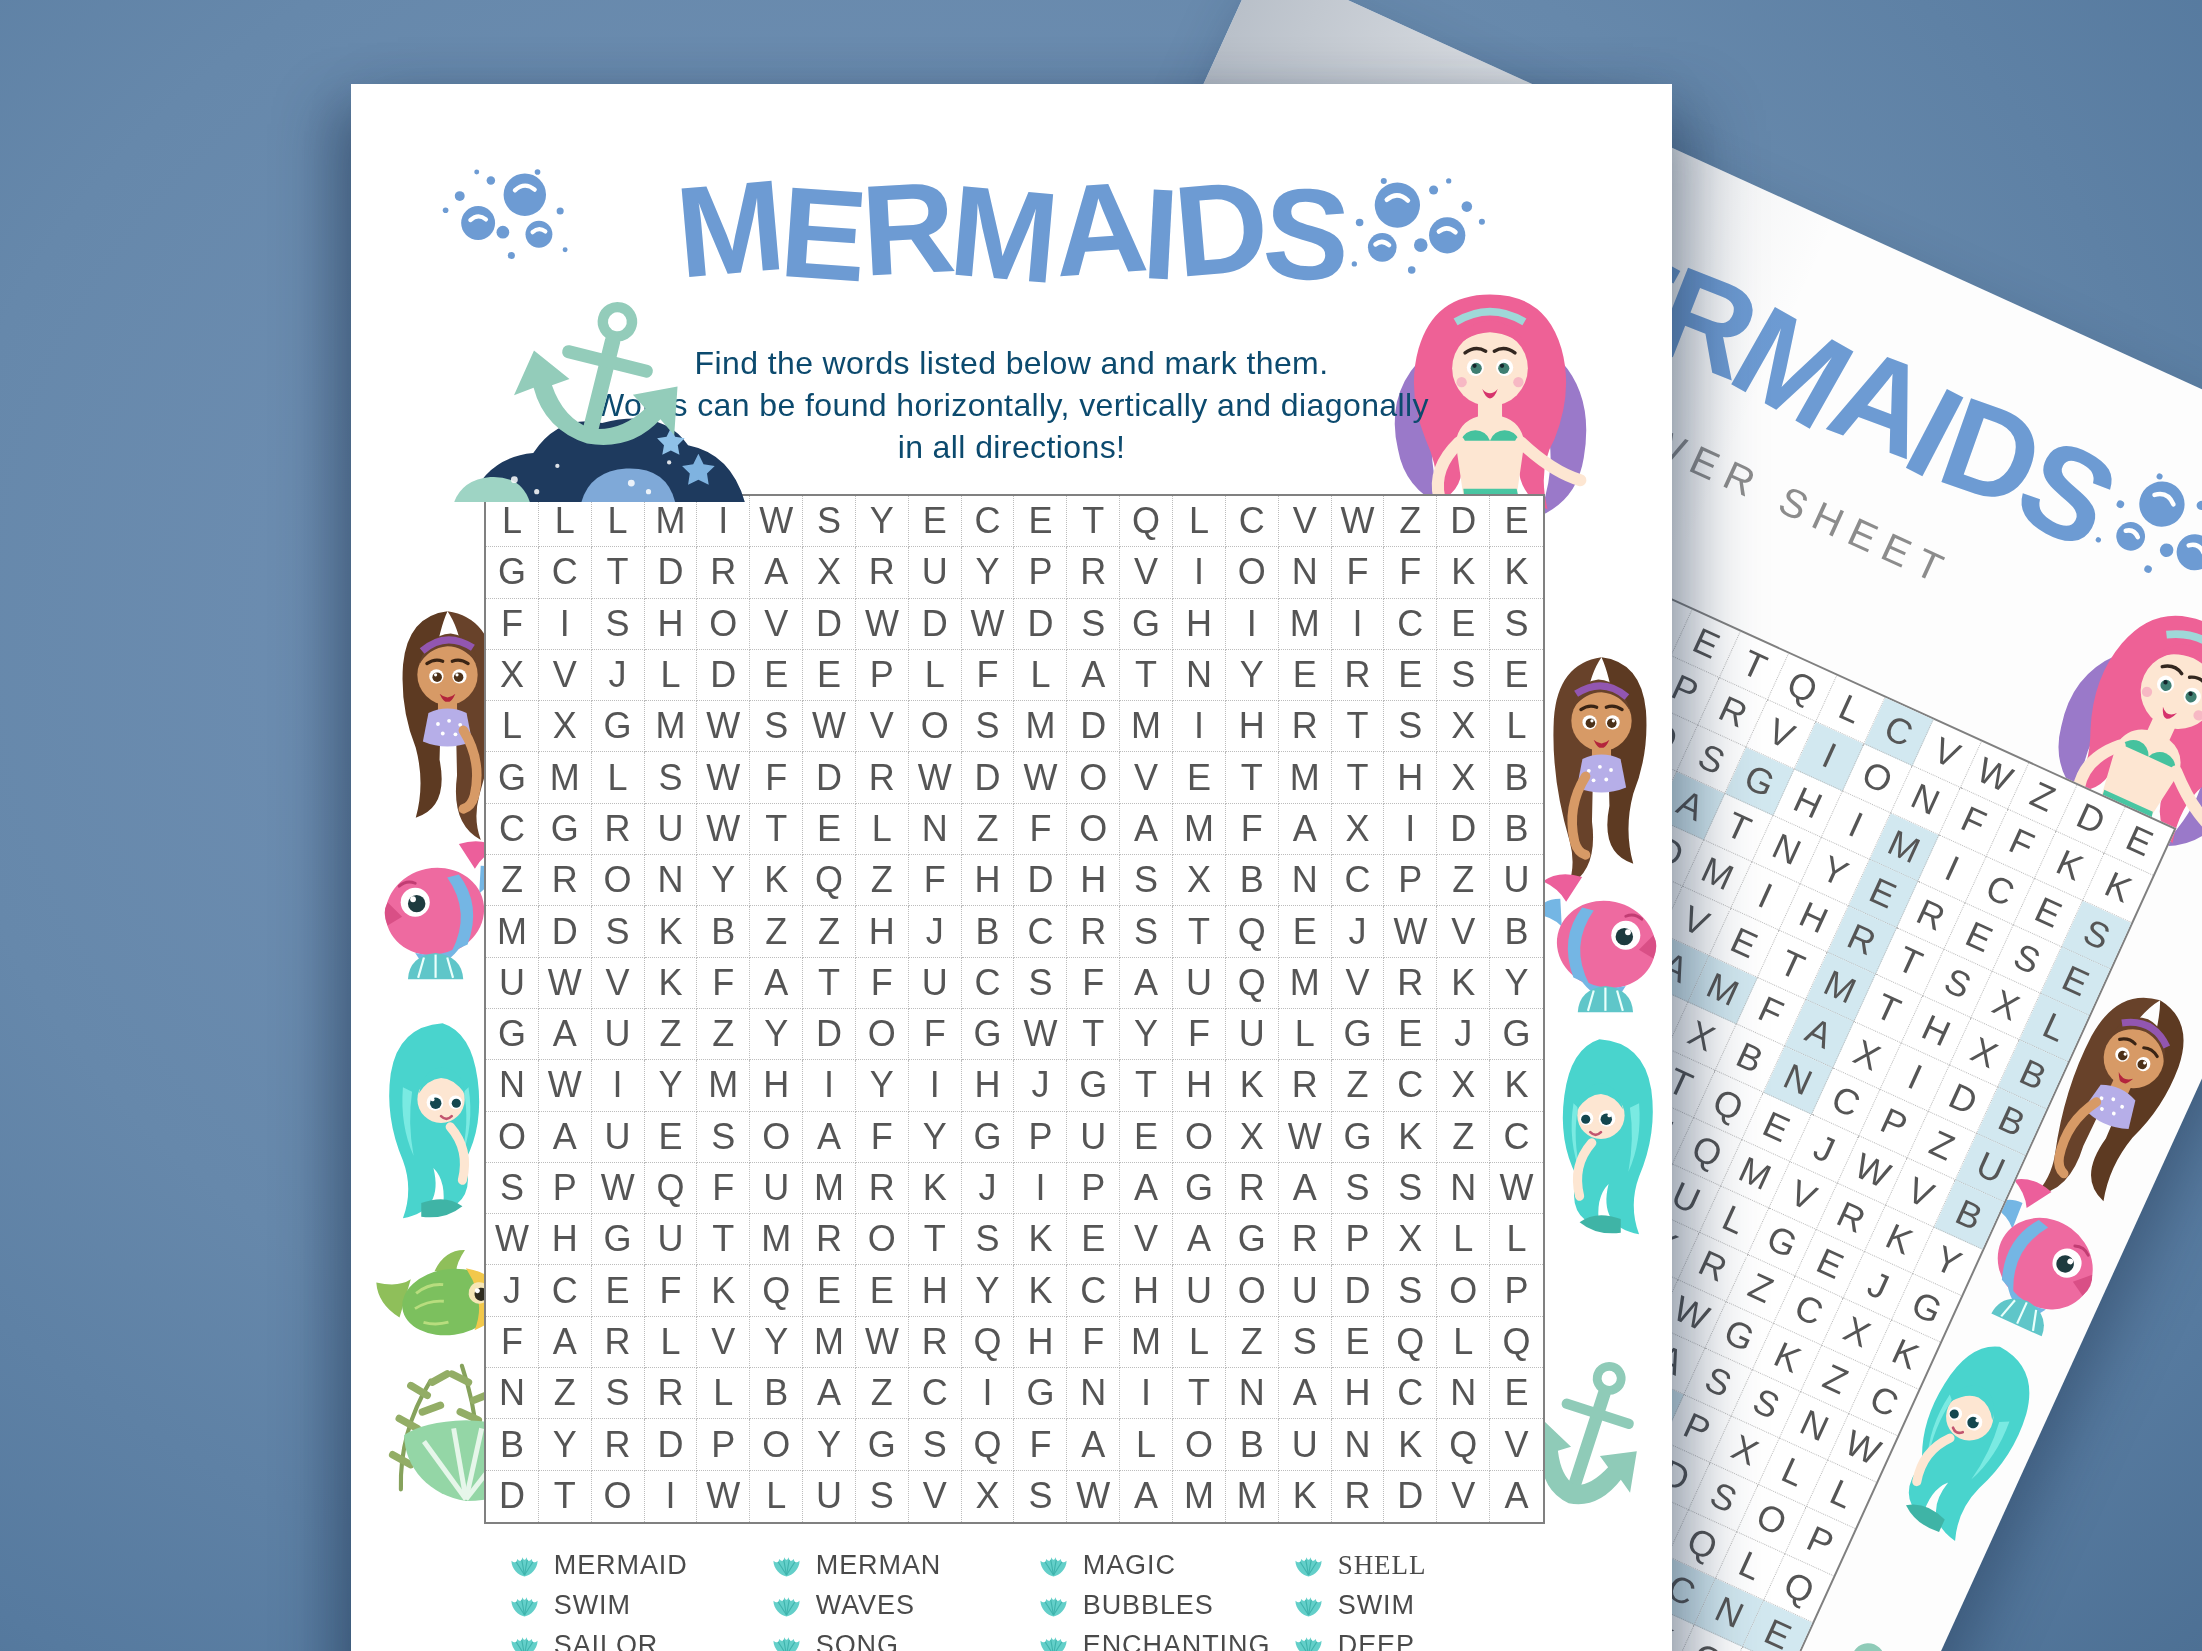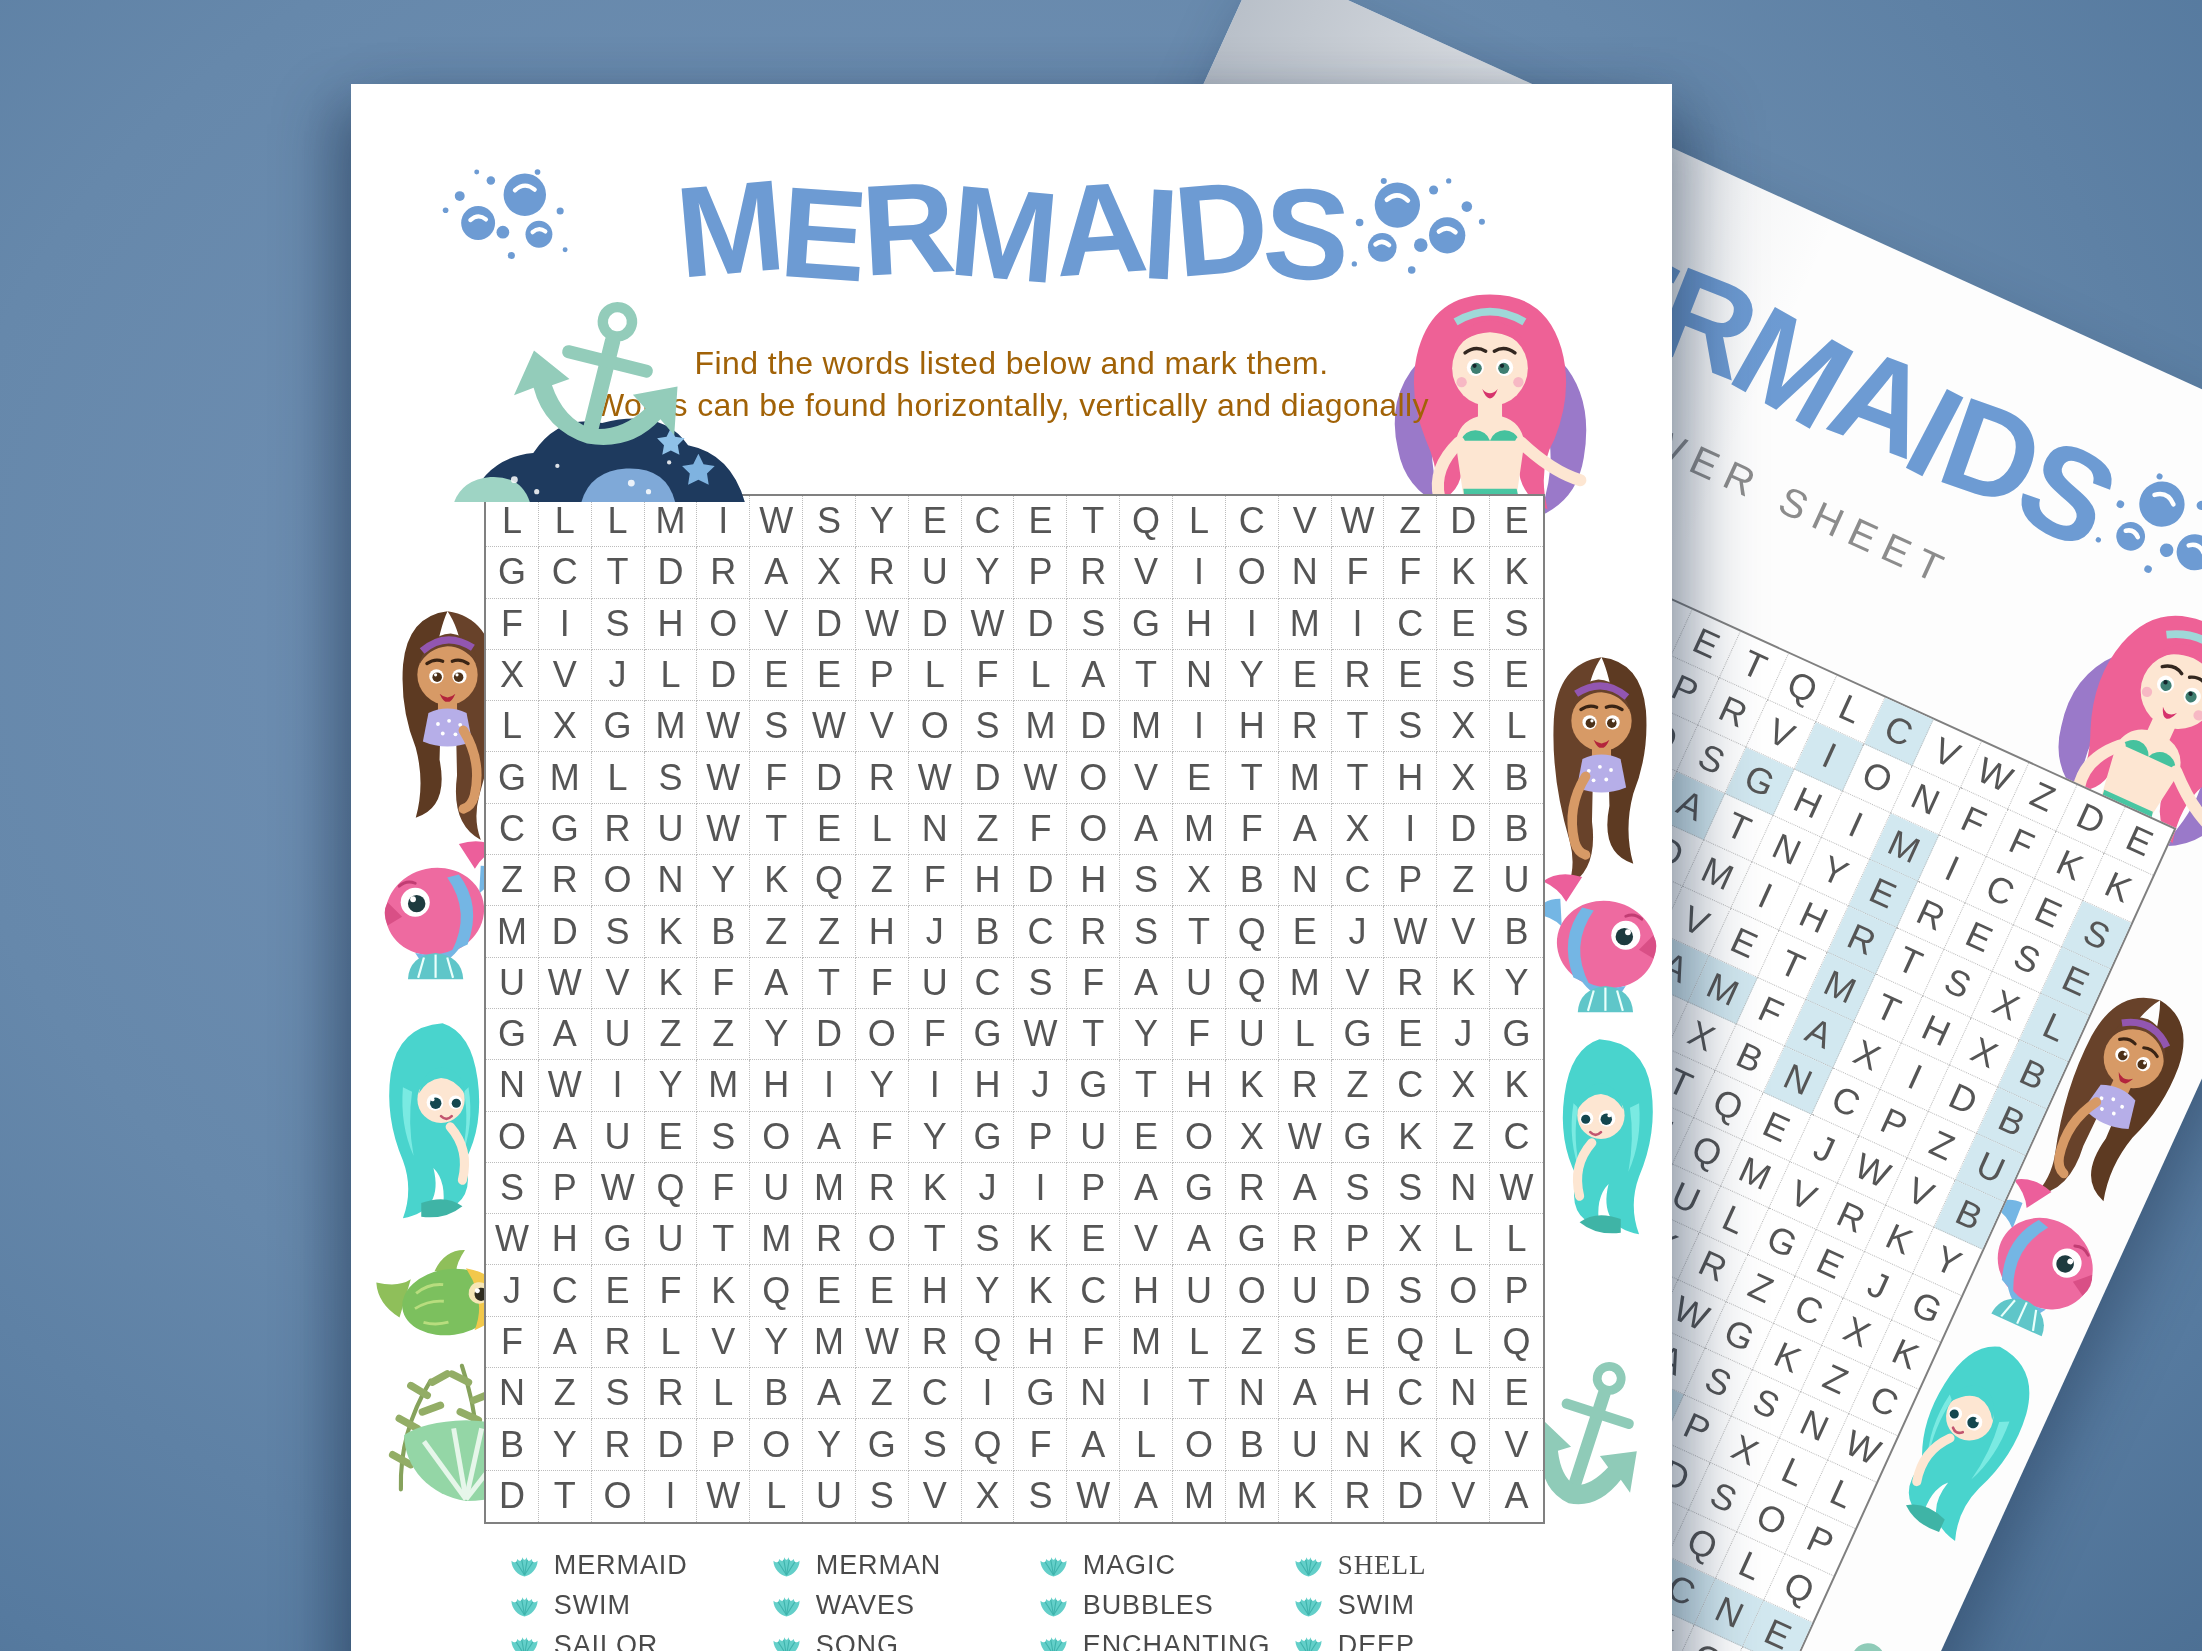--- a/index.html
+++ b/index.html
@@ -15,21 +15,21 @@
     transform:rotate(24.5deg);transform-origin:0 0;background:#fdfdfd;
     box-shadow:21.5px 30px 60px rgba(22,42,70,.40);}
   .is-back::after{content:'';position:absolute;inset:0;z-index:9;pointer-events:none;
     background:linear-gradient(to right, rgba(58,78,104,.35) 0%, rgba(58,78,104,.10) 30%, rgba(58,78,104,0) 48%);}
 
   .bubble-title{position:absolute;left:0;top:83px;width:100%;margin:0;text-align:center;z-index:3;
     font-size:129px;font-weight:bold;letter-spacing:-4.3px;color:#6d9bd3;line-height:1;}
   .tl{display:inline-block;}
 
   .instructions{position:absolute;left:0;top:258px;width:100%;text-align:center;z-index:3;
-    color:#a16207;font-size:32px;line-height:42px;letter-spacing:0.4px;}
+    color:#0c4a6e;font-size:32px;line-height:42px;letter-spacing:0.4px;}
   .subtitle{position:absolute;left:0;top:251px;width:100%;text-align:center;z-index:3;
     color:#8c8c8c;font-size:40px;letter-spacing:10.3px;}
 
   .grid{position:absolute;left:133px;top:410px;width:1061px;height:1030px;z-index:2;
     display:grid;grid-template-columns:repeat(20,1fr);grid-template-rows:repeat(20,1fr);
     background:#ffffff;border:2.6px solid #808080;box-sizing:border-box;}
   .cell{border-right:1.7px dotted #bcbcbc;border-bottom:1.7px dotted #bcbcbc;
     display:flex;align-items:center;justify-content:center;
     font-size:36px;color:#555555;}
   .cell.lc{border-right:none;}
@@ -763,20 +763,21 @@
       <use href="#sym-bubbles" xlink:href="#sym-bubbles"></use>
     </svg>
   <h1 class="bubble-title"><span class="tl" style="transform: rotate(-5deg) translateY(-2.6px);">M</span><span class="tl" style="transform: rotate(4deg) translateY(2.6px);">E</span><span class="tl" style="transform: rotate(-3deg) translateY(-2.6px);">R</span><span class="tl" style="transform: rotate(5deg) translateY(2.6px);">M</span><span class="tl" style="transform: rotate(-4deg) translateY(-2.6px);">A</span><span class="tl" style="transform: rotate(3deg) translateY(2.6px);">I</span><span class="tl" style="transform: rotate(-5deg) translateY(-2.6px);">D</span><span class="tl" style="transform: rotate(4deg) translateY(2.6px);">S</span></h1>
   <svg class="dec bubbles-r" viewBox="0 0 190 132" width="163" height="114">
       <use href="#sym-bubbles" xlink:href="#sym-bubbles"></use>
     </svg>
 
   <div class="instructions">
     <div>Find the words listed below and mark them.</div>
     <div>Words can be found horizontally, vertically and diagonally</div>
+    <div>in all directions!</div>
   </div>
 
   <svg class="dec anchor-scene" viewBox="0 0 345 250" width="297" height="215">
       <use href="#sym-anchorscene" xlink:href="#sym-anchorscene"></use>
     </svg>
   <svg class="dec m-pink" viewBox="0 0 272 330" width="234" height="284">
       <use href="#sym-mpink" xlink:href="#sym-mpink"></use>
     </svg>
   <svg class="dec m-brown-l" viewBox="0 0 148 290" width="127" height="250">
       <use href="#sym-mbrown" xlink:href="#sym-mbrown"></use>

